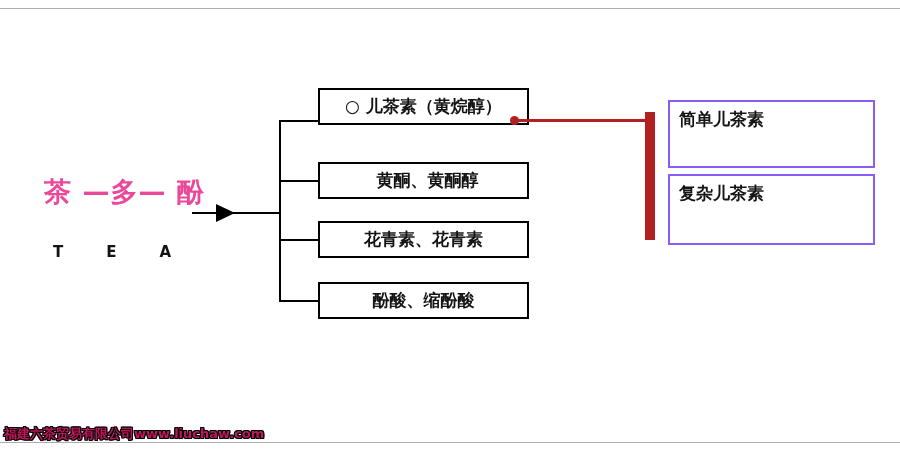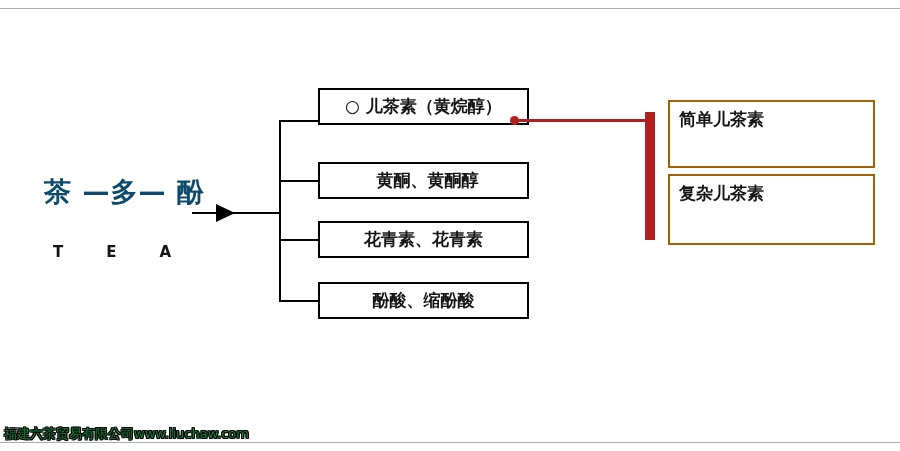--- a/index.html
+++ b/index.html
@@ -7,21 +7,21 @@
     position:relative;width:900px;height:451px;background:#ffffff;
     font-family:"DejaVu Sans","Liberation Sans",sans-serif;overflow:hidden;
   }
   .hairline{position:absolute;left:0;width:900px;height:1px;background:#adadad;}
   .hairline.top{top:8px;}
   .hairline.bottom{top:442px;}
 
   
   .root-label{
     position:absolute;left:44px;top:174px;width:160px;
-    font-size:27px;font-weight:bold;color:#0c4a6e;letter-spacing:1px;white-space:nowrap;
+    font-size:27px;font-weight:bold;color:#ec4899;letter-spacing:1px;white-space:nowrap;
   }
   .root-sub{
     position:absolute;left:53px;top:243px;
     font-size:15px;font-weight:bold;color:#141414;letter-spacing:43px;white-space:nowrap;
   }
 
   
   .entry-line{position:absolute;left:192px;top:212px;width:88px;height:2px;background:#000;}
   .arrow-head{
     position:absolute;left:216px;top:204px;width:0;height:0;
@@ -43,33 +43,33 @@
   .bb1{top:88px;} .bb2{top:162px;padding-left:8px;} .bb3{top:221px;} .bb4{top:282px;}
 
   
   .red-dot{position:absolute;left:510px;top:116px;width:9px;height:9px;border-radius:50%;}
   .red-hline{position:absolute;left:517px;top:119px;width:136px;height:3px;}
   .red-vbar{position:absolute;left:645px;top:112px;width:10px;height:128px;}
 
   
   .detail-box{
     position:absolute;left:668px;width:207px;box-sizing:border-box;
-    border:2px solid #a16207;background:#fff;padding:6px 8px 4px 9px;color:#141414;
+    border:2px solid #8b5cf6;background:#fff;padding:6px 8px 4px 9px;color:#141414;
   }
   .db1{top:100px;height:68px;}
   .db2{top:174px;height:71px;}
   .detail-title{font-size:17px;font-weight:bold;white-space:nowrap;margin-bottom:3px;}
   .detail-items{font-size:21px;font-weight:bold;white-space:nowrap;letter-spacing:1px;}
   .db1 .detail-items{word-spacing:7px;}
   .db2 .detail-items{word-spacing:30px;}
 
   
   .watermark{
     position:absolute;left:4px;top:425px;
-    font-size:13px;font-weight:normal;color:#15803d;white-space:nowrap;
+    font-size:13px;font-weight:bold;color:#be185d;white-space:nowrap;
     text-shadow:1px 0 0 #000,-1px 0 0 #000,0 1px 0 #000,0 -1px 0 #000,1px 1px 0 #000,-1px -1px 0 #000,1px -1px 0 #000,-1px 1px 0 #000;
   }
 </style>
 </head>
 <body>
 
 <div class="canvas">
 
   <div class="hairline top"></div>
   <div class="hairline bottom"></div>

